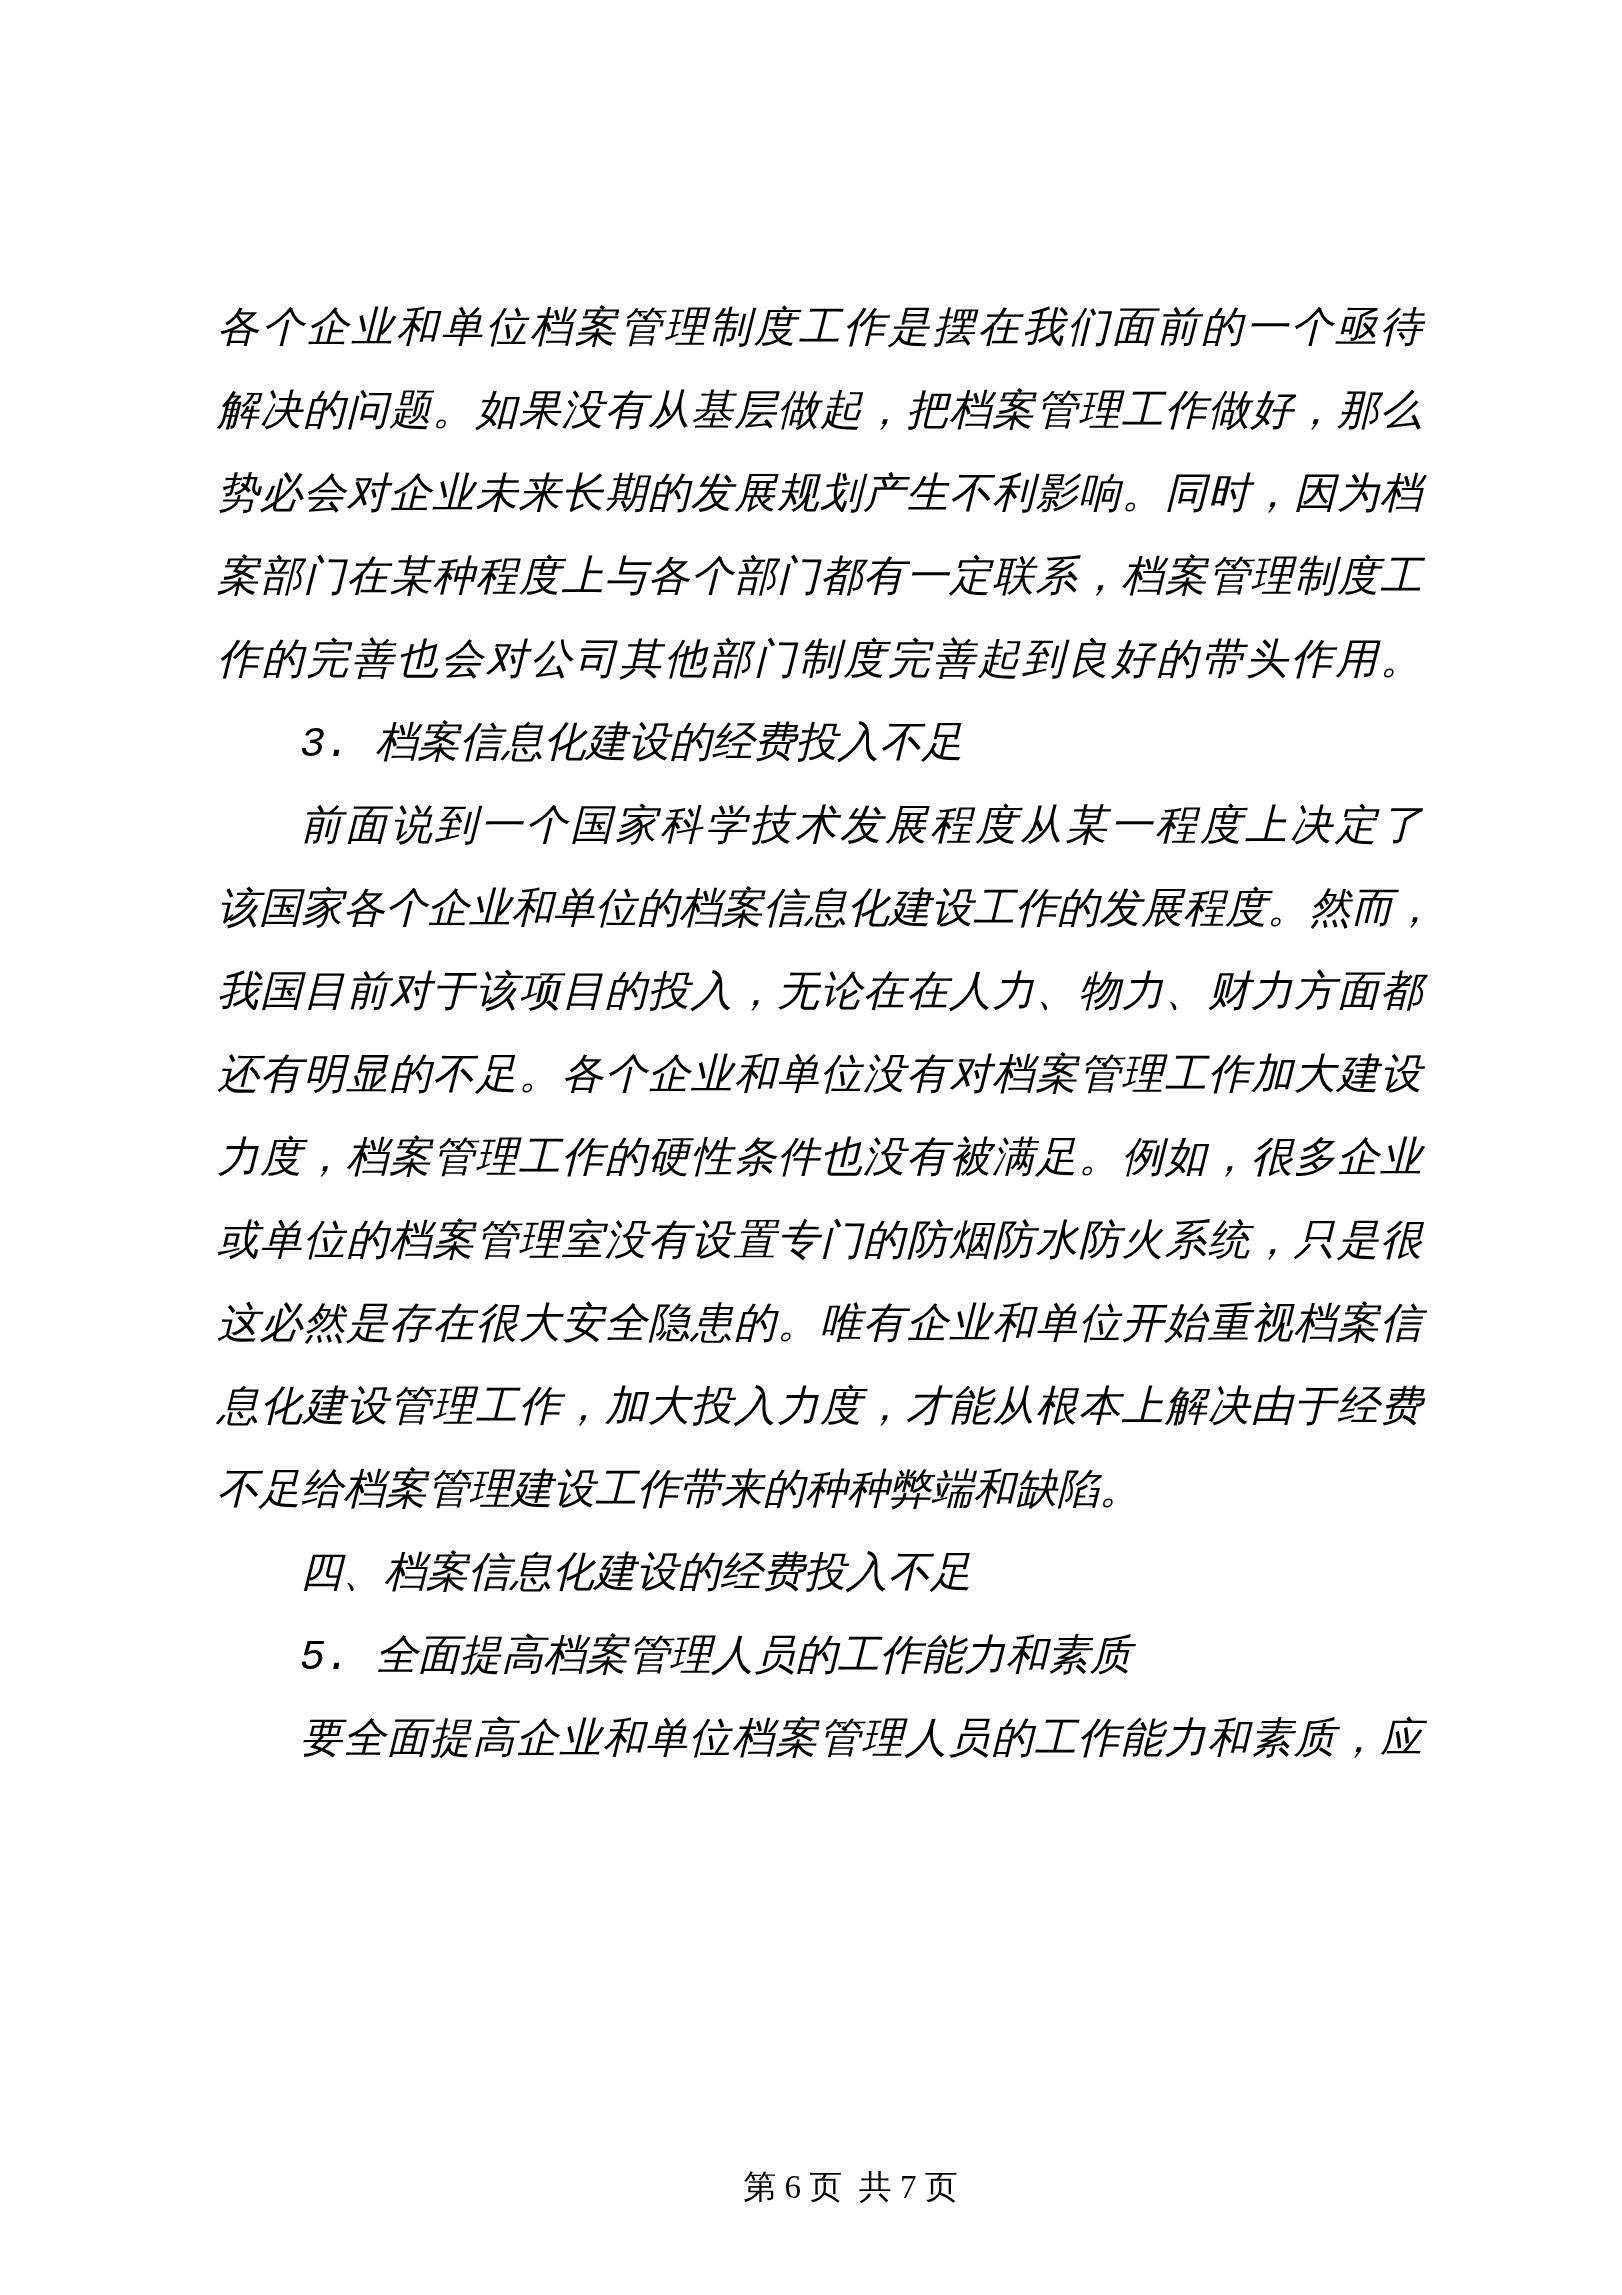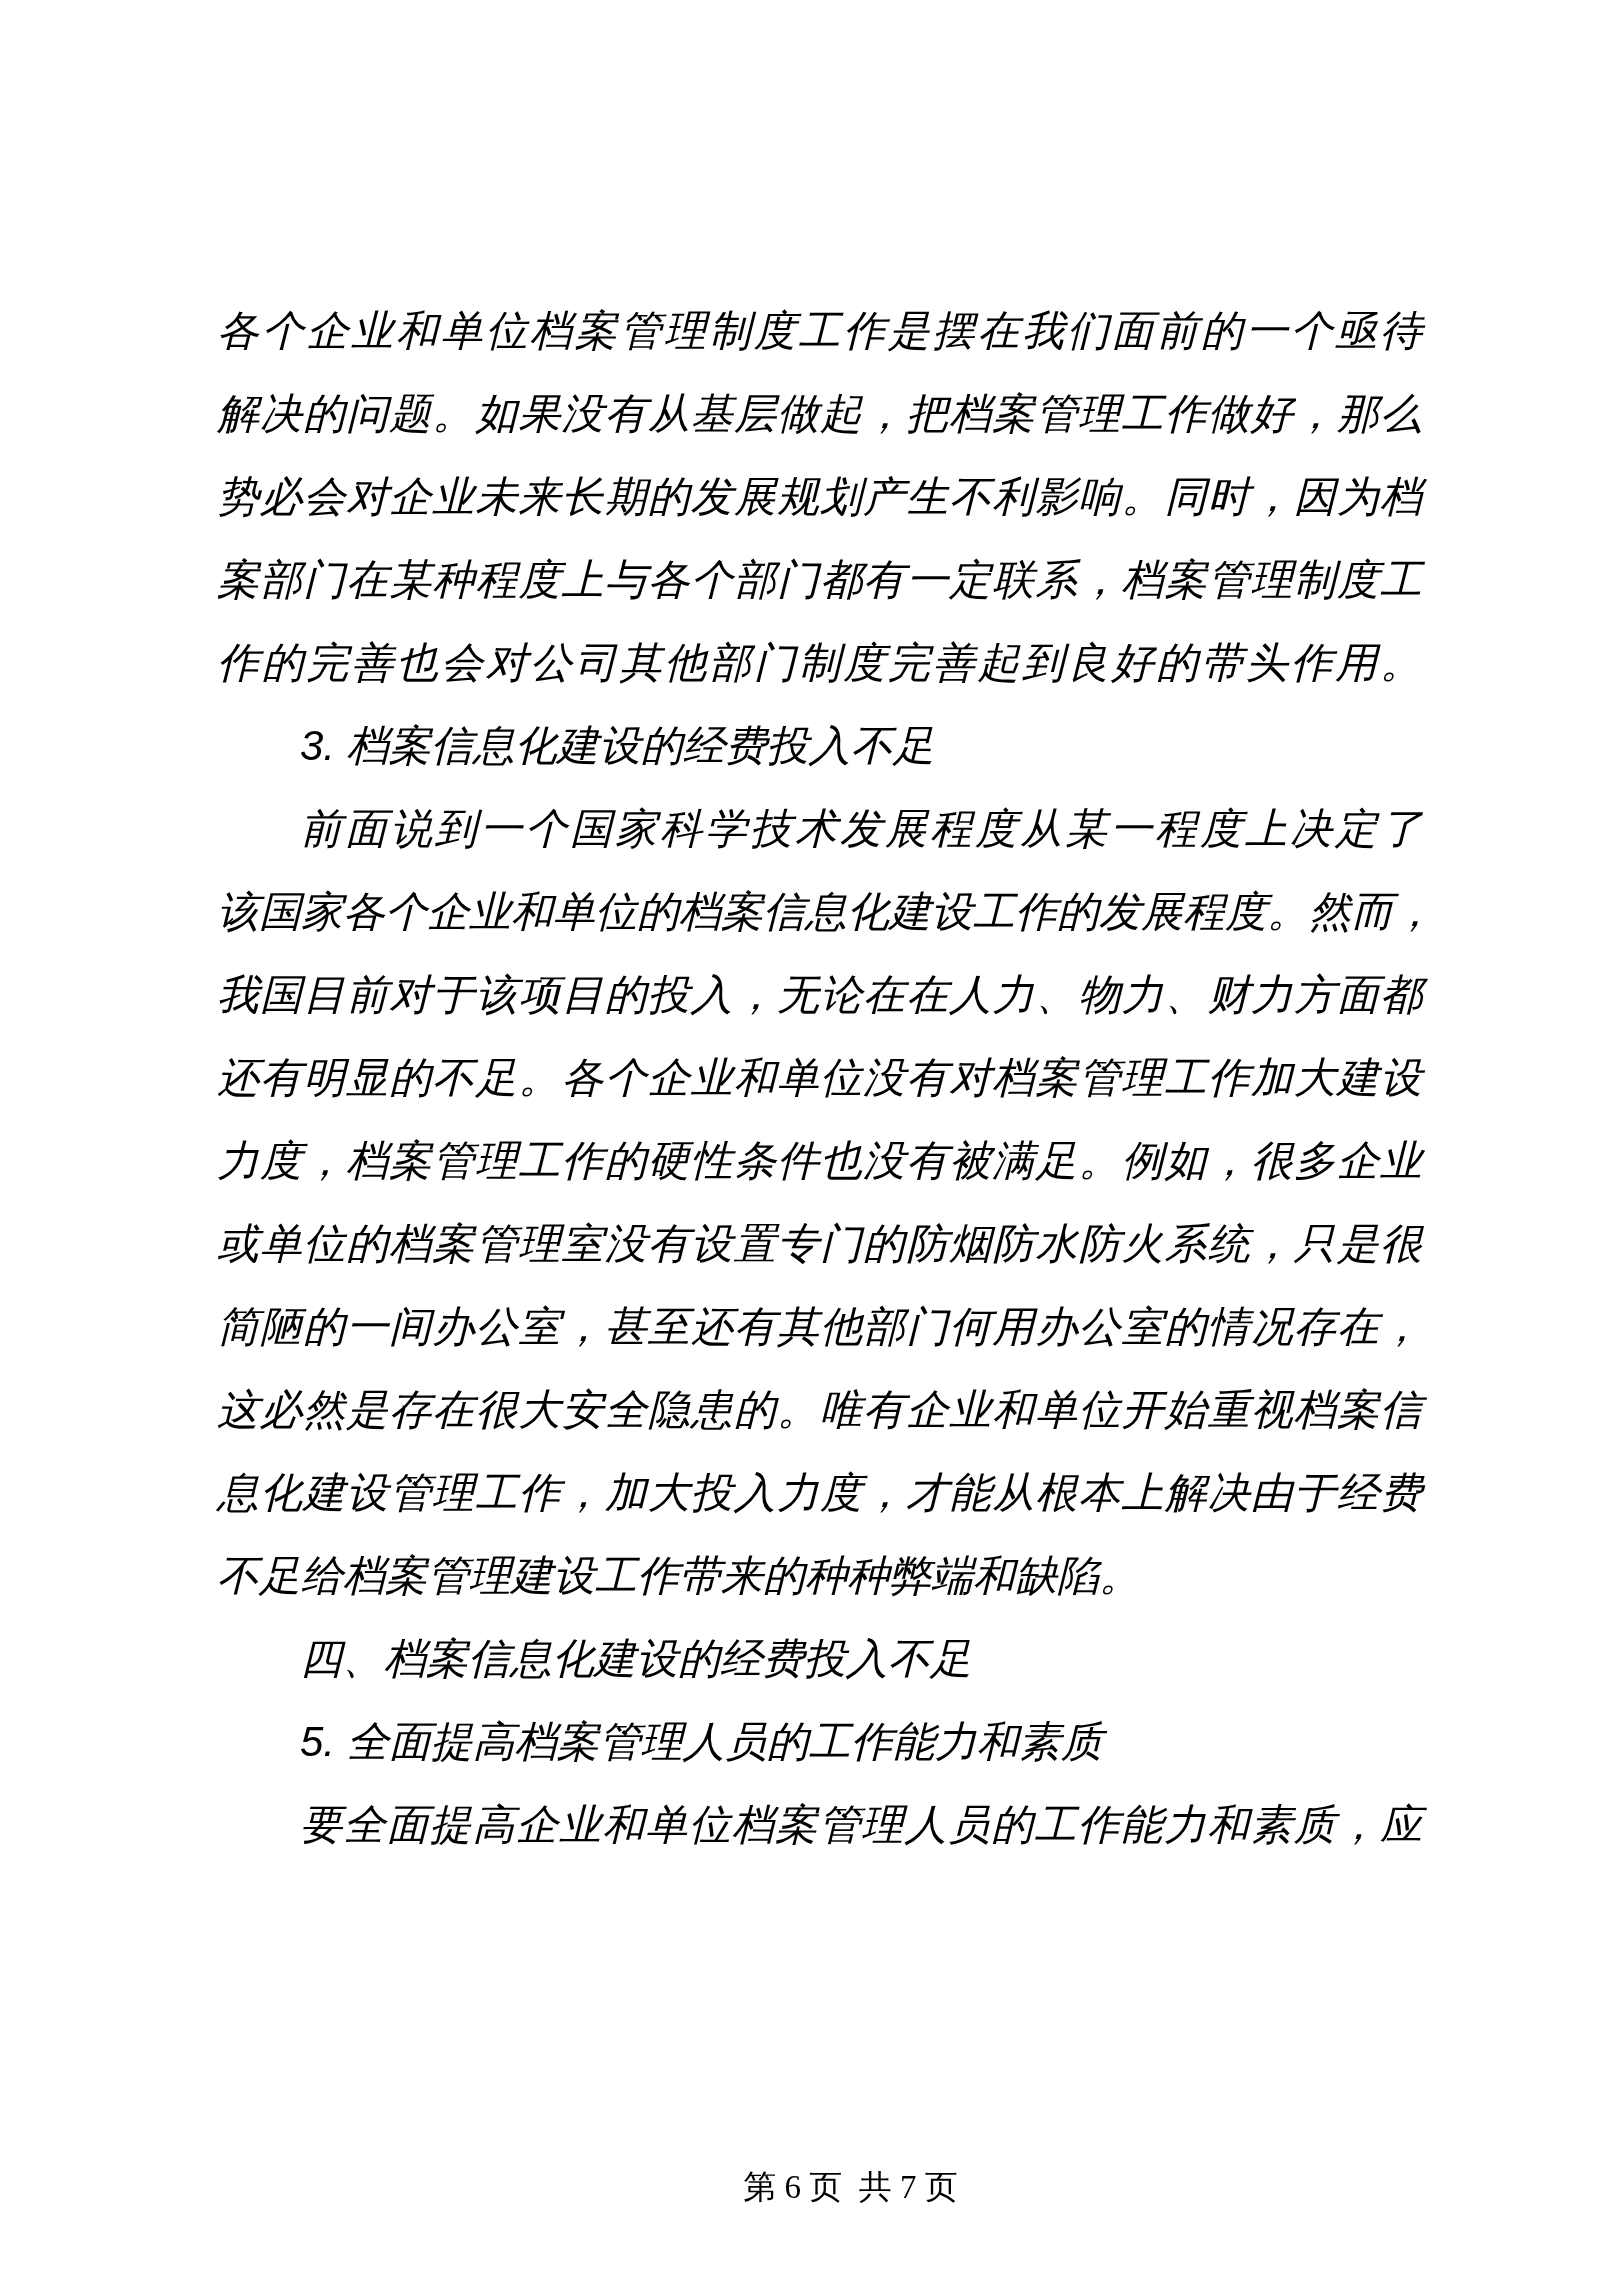--- a/index.html
+++ b/index.html
@@ -12,21 +12,21 @@
     width: 1623px;
     height: 2295px;
     background: #ffffff;
     overflow: hidden;
   }
   .body-text {
     position: absolute;
     left: 217px;
     top: 289px;
     width: 1205px;
-    font-family: Liberation Sans, sans-serif;
+    font-family: Liberation Mono, monospace;
     font-style: italic;
     font-size: 42px;
     line-height: 83px;
     color: #000000;
   }
   .line {
     height: 83px;
     white-space: nowrap;
     text-align: justify;
   }
@@ -62,21 +62,20 @@
       <div class="line fill">势必会对企业未来长期的发展规划产生不利影响。同时，因为档</div>
       <div class="line fill">案部门在某种程度上与各个部门都有一定联系，档案管理制度工</div>
       <div class="line fill">作的完善也会对公司其他部门制度完善起到良好的带头作用。</div>
       <div class="line indent">3. 档案信息化建设的经费投入不足</div>
       <div class="line indent fill">前面说到一个国家科学技术发展程度从某一程度上决定了</div>
       <div class="line fill">该国家各个企业和单位的档案信息化建设工作的发展程度。然而，</div>
       <div class="line fill">我国目前对于该项目的投入，无论在在人力、物力、财力方面都</div>
       <div class="line fill">还有明显的不足。各个企业和单位没有对档案管理工作加大建设</div>
       <div class="line fill">力度，档案管理工作的硬性条件也没有被满足。例如，很多企业</div>
       <div class="line fill">或单位的档案管理室没有设置专门的防烟防水防火系统，只是很</div>
-      <div class="line fill">简陋的一间办公室，甚至还有其他部门何用办公室的情况存在，</div>
       <div class="line fill">这必然是存在很大安全隐患的。唯有企业和单位开始重视档案信</div>
       <div class="line fill">息化建设管理工作，加大投入力度，才能从根本上解决由于经费</div>
       <div class="line">不足给档案管理建设工作带来的种种弊端和缺陷。</div>
       <div class="line indent">四、档案信息化建设的经费投入不足</div>
       <div class="line indent">5. 全面提高档案管理人员的工作能力和素质</div>
       <div class="line indent fill">要全面提高企业和单位档案管理人员的工作能力和素质，应</div>
     </div>
   <div class="footer">
     <span>第 6 页  共 7 页</span>
   </div>

